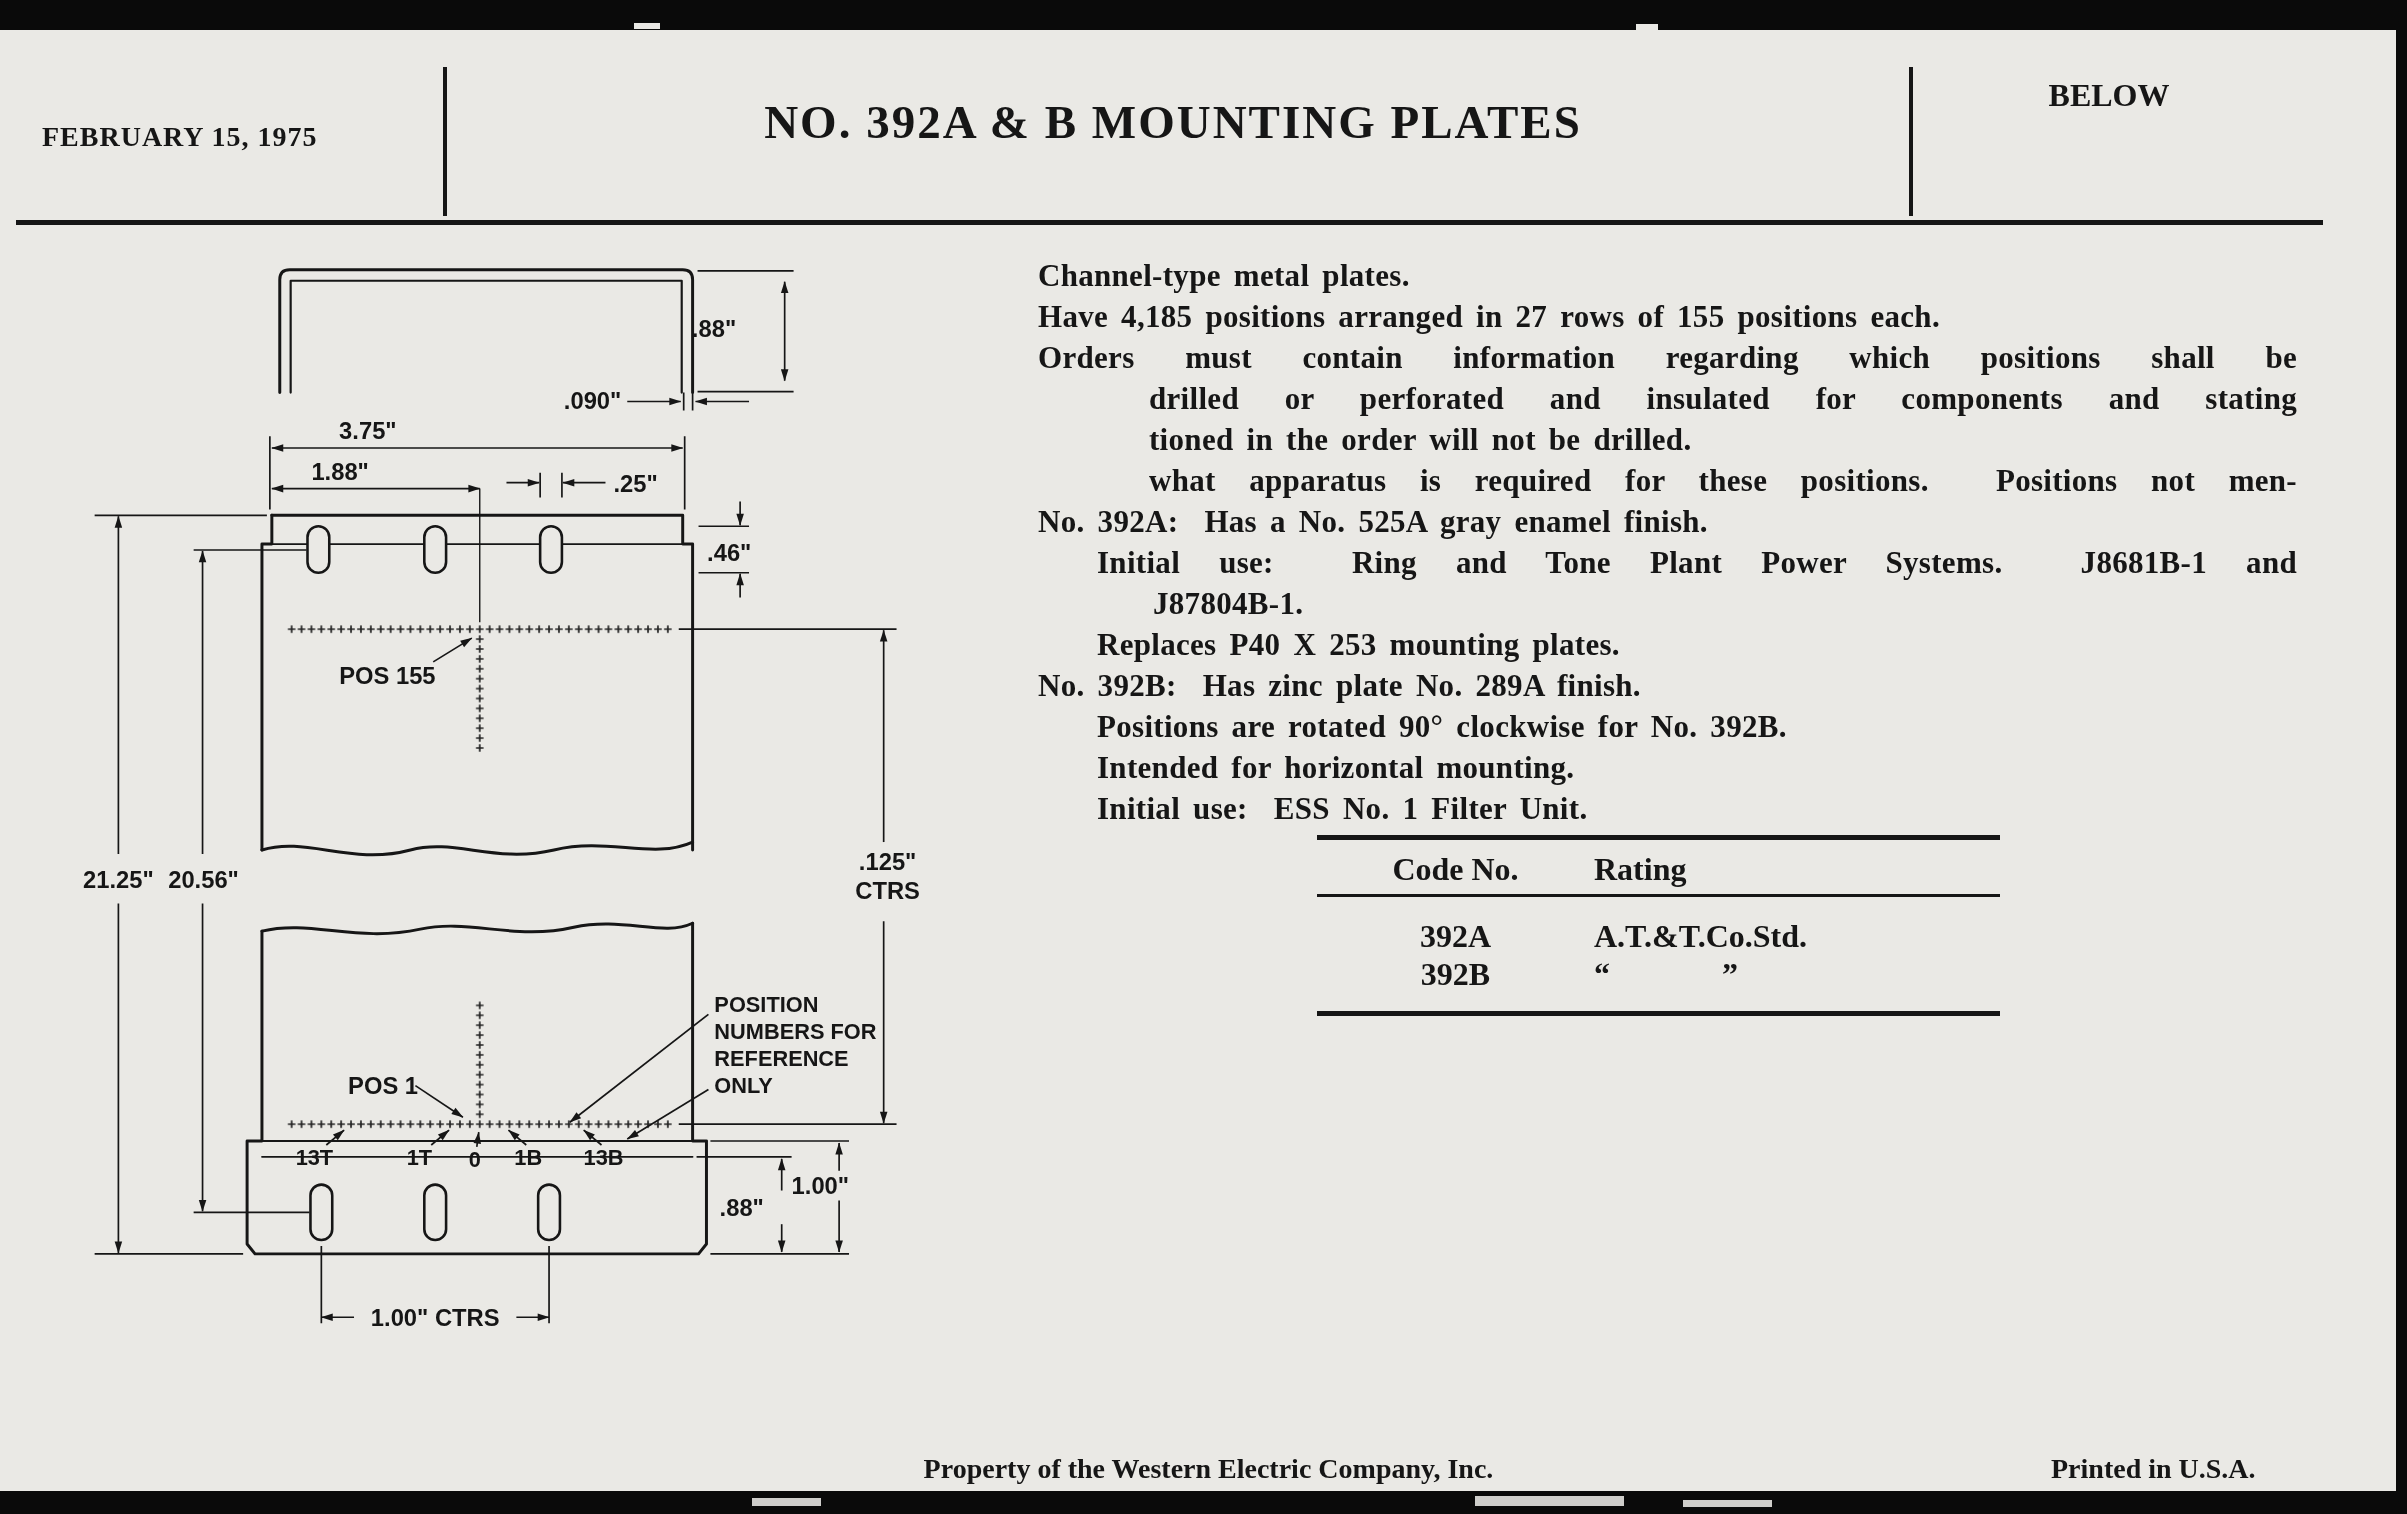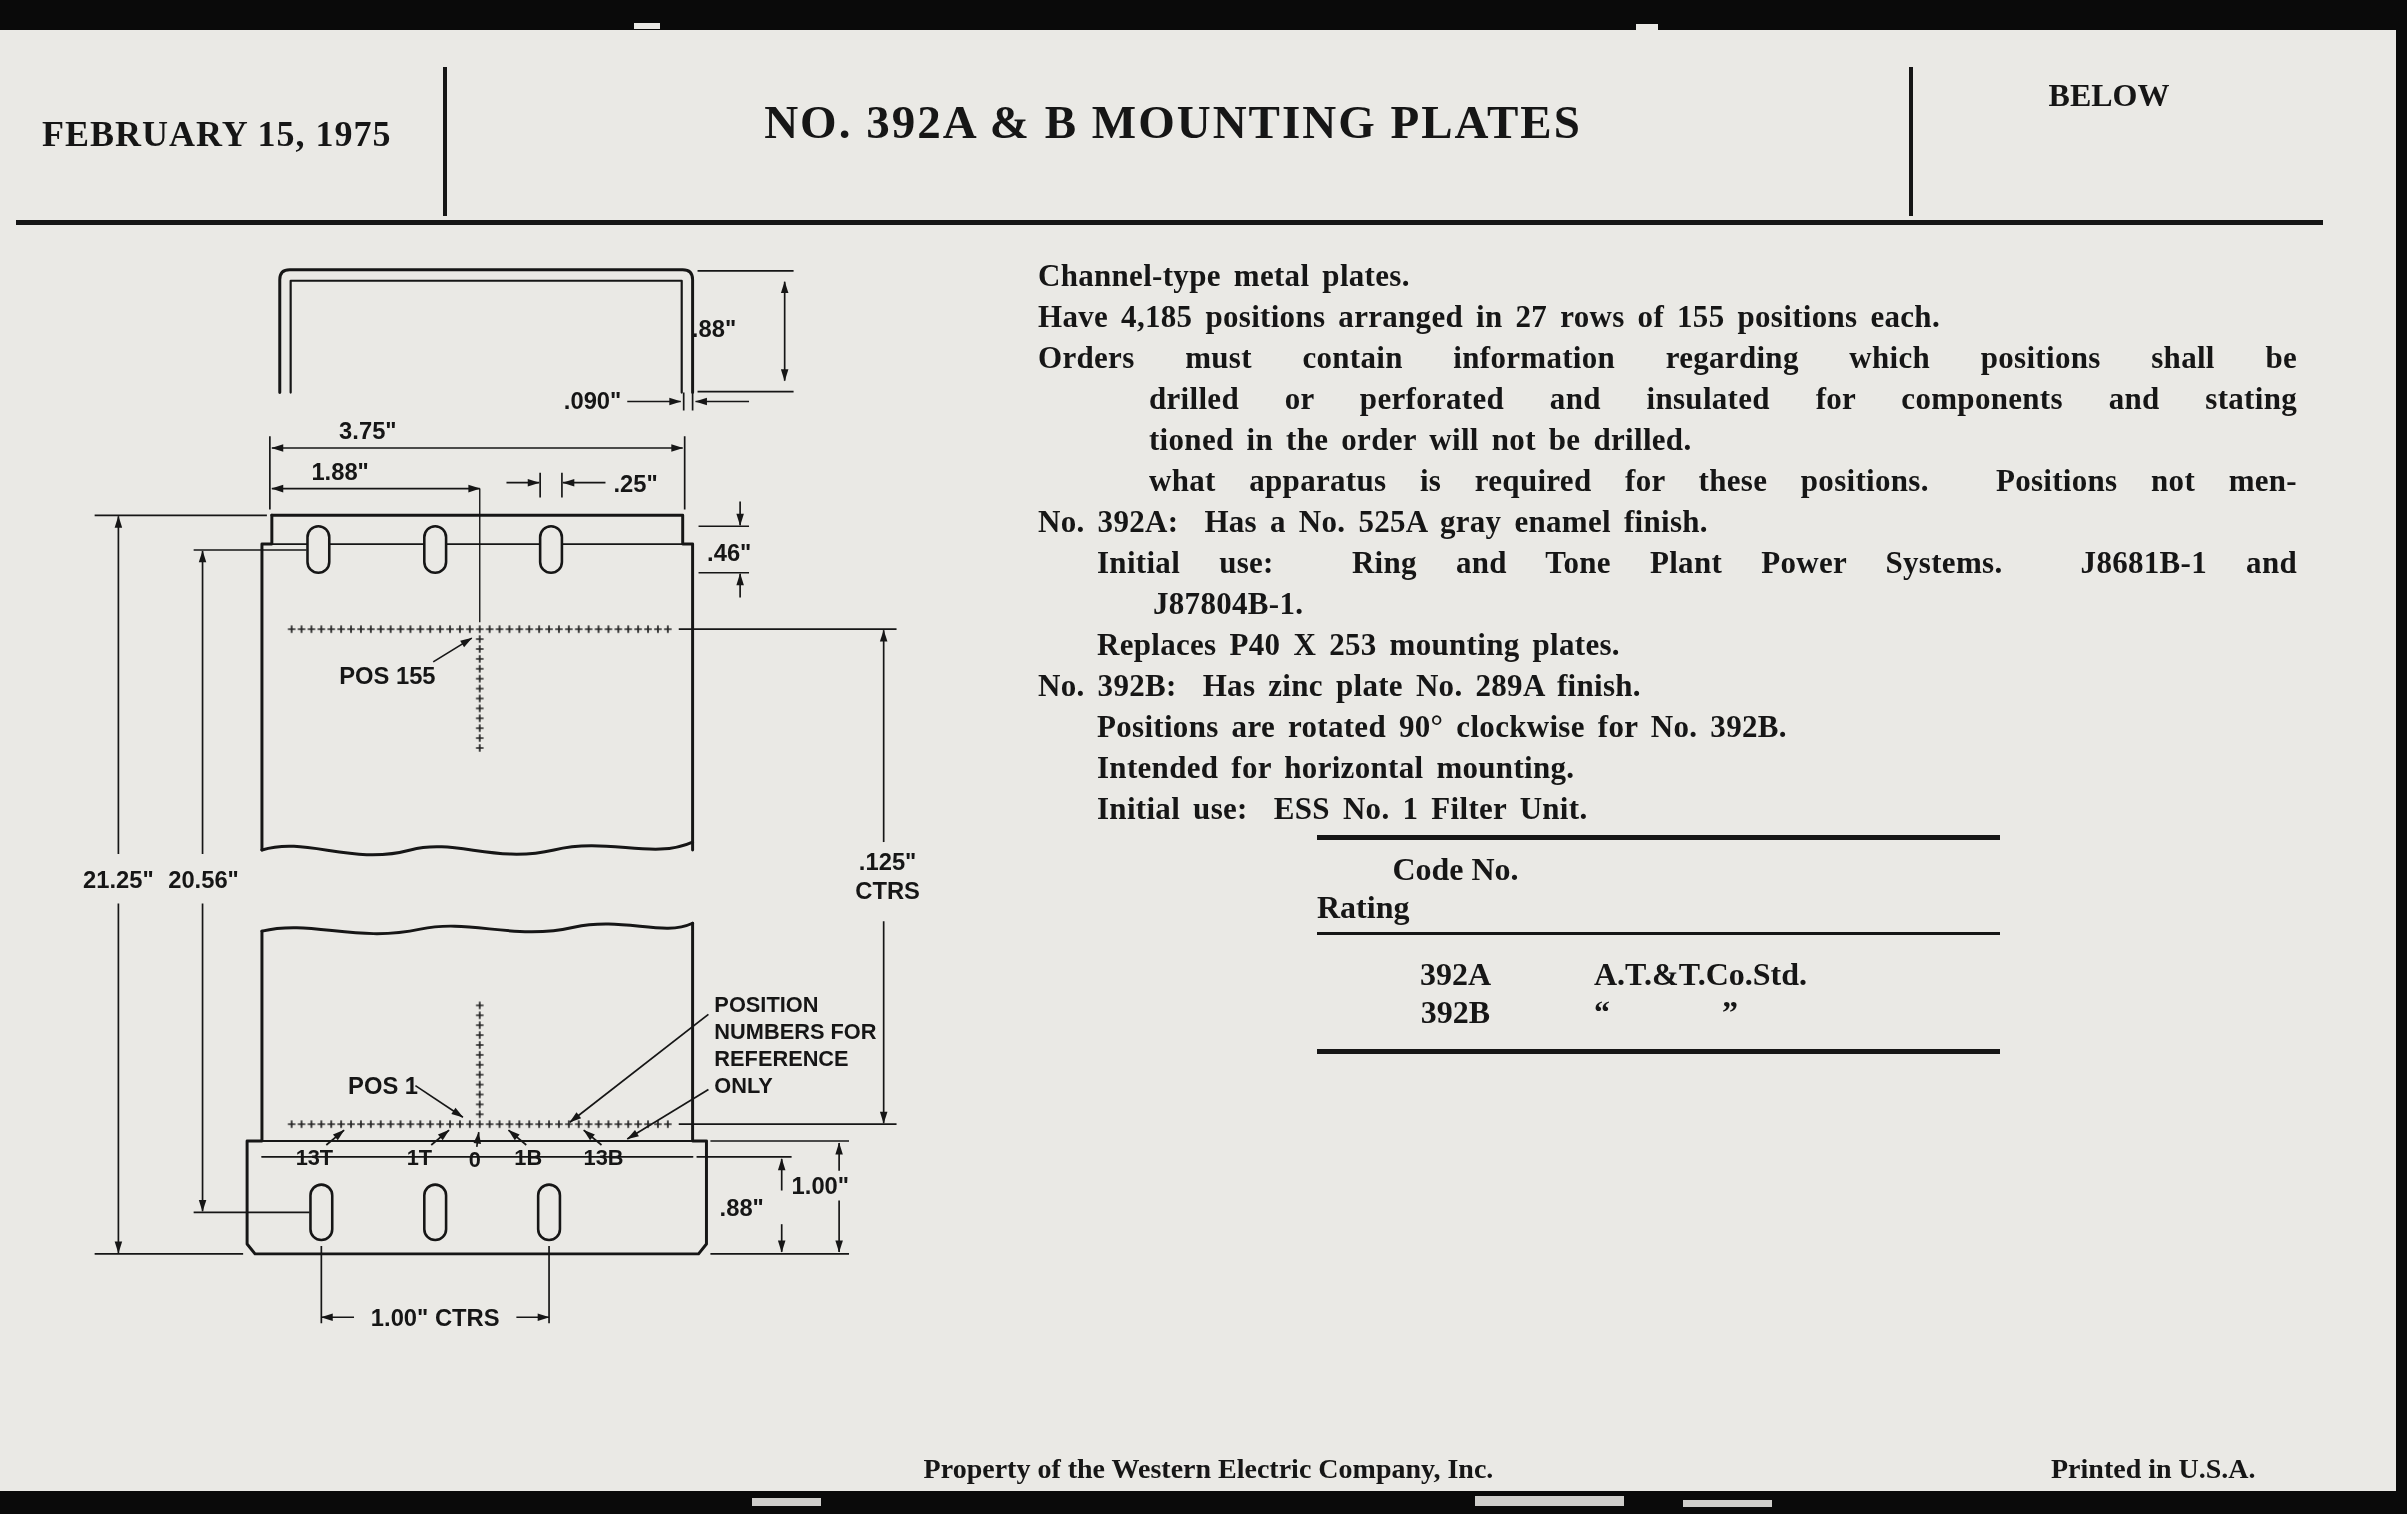--- a/index.html
+++ b/index.html
@@ -9,40 +9,40 @@
   .bar-top { position:absolute; left:0; top:0; width:2408px; height:30px; background:#0a0a0a; }
   .bar-bottom { position:absolute; left:0; top:1491px; width:2408px; height:24px; background:#0a0a0a; }
   .bar-right { position:absolute; left:2396px; top:0; width:12px; height:1515px; background:#0a0a0a; }
   .speck { position:absolute; background:#cfcecb; }
   .sp1 { left:752px; top:1498px; width:69px; height:8px; }
   .sp2 { left:1475px; top:1496px; width:149px; height:10px; }
   .sp3 { left:1683px; top:1500px; width:89px; height:7px; }
   .sp4 { left:634px; top:23px; width:26px; height:6px; background:#eae9e5; }
   .sp5 { left:1636px; top:24px; width:22px; height:6px; background:#eae9e5; }
 
-  .hdr-date { position:absolute; left:42px; top:113px; font-size:36px; font-weight:bold; letter-spacing:1px; }
+  .hdr-date { position:absolute; left:42px; top:121px; font-size:28px; font-weight:bold; letter-spacing:1px; }
   .hdr-title { position:absolute; left:455px; top:95px; width:1436px; text-align:center; font-size:47px; font-weight:bold; letter-spacing:2px; }
   .hdr-note { position:absolute; left:1911px; top:75px; width:396px; text-align:center; font-size:32px; font-weight:bold; line-height:40px; }
   .vrule { position:absolute; top:67px; width:4px; height:149px; background:#161616; }
   .v1 { left:443px; } .v2 { left:1909px; }
   .hrule { position:absolute; left:16px; top:220px; width:2307px; height:5px; background:#161616; }
 
   .desc { position:absolute; left:1038px; top:255px; width:1259px; font-size:31px; font-weight:bold; line-height:41px; word-spacing:5px; letter-spacing:0.3px; }
   .desc div { min-height:41px; }
   .ind1 { padding-left:59px; }
   .ind2 { padding-left:115px; }
   .indC { padding-left:111px; }
   .just { text-align:justify; text-align-last:justify; }
 
   .rtable { position:absolute; left:1317px; top:835px; width:683px; font-weight:bold; }
   .trule { width:100%; background:#161616; }
   .thick { height:5px; }
   .thin { height:3px; }
   .trow { display:flex; font-size:32px; line-height:38px; }
-  .thead { padding:10px 0 6px 0;flex-direction:column; }
+  .thead { padding:10px 0 6px 0; }
   .tbody1 { padding-top:20px; }
   .tc1 { width:277px; text-align:center; }
   .tc2 { flex:1; text-align:left; }
   .tbot { margin-top:18px; }
 
   .footer-prop { position:absolute; left:842px; top:1453px; width:733px; text-align:center; font-size:28px; font-weight:bold; }
   .footer-printed { position:absolute; left:2051px; top:1453px; font-size:28px; font-weight:bold; }
 
   .drawing { position:absolute; left:59px; top:248px; }
   .drawing text { font-family:"Liberation Sans", sans-serif; }

